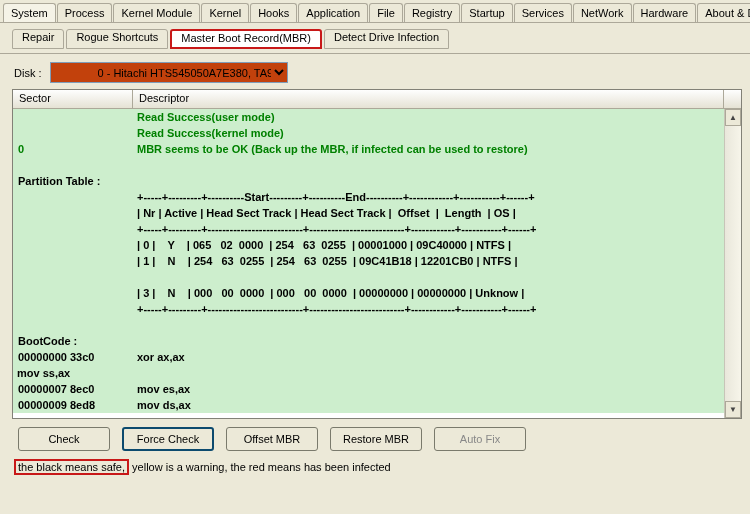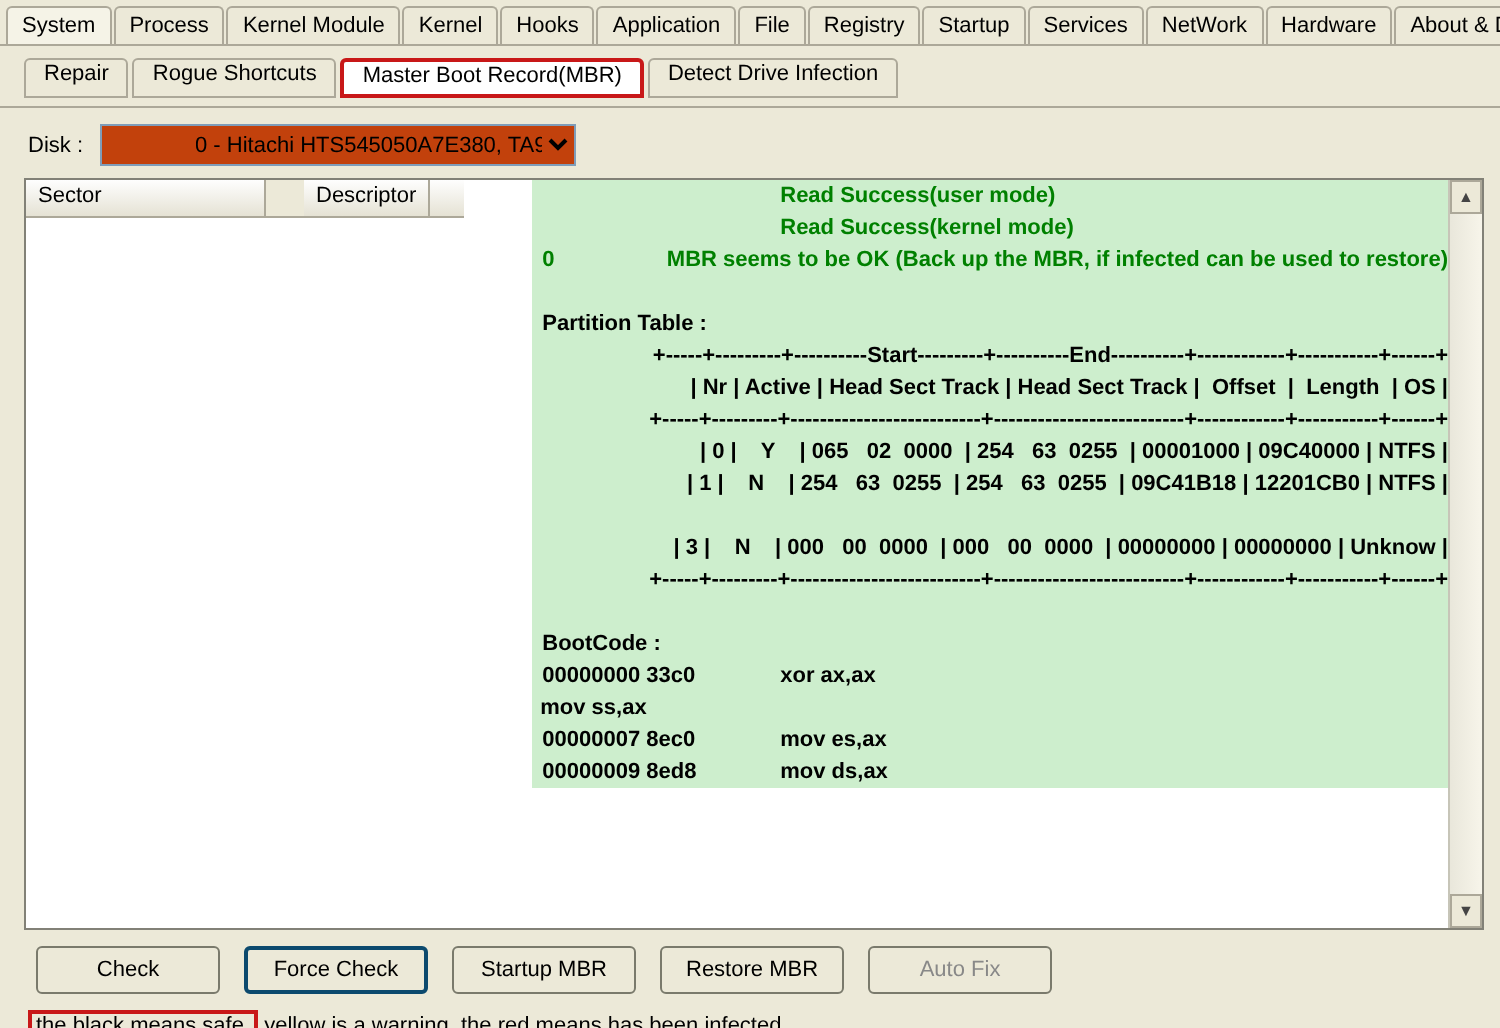--- a/index.html
+++ b/index.html
@@ -68,42 +68,41 @@
     height: 21px;
     width: 238px;
     background: #c2410c;
     border: 1px solid #7f9db9;
     padding-left: 43px;
   }
   .grid-wrap {
     margin: 0 8px 6px 12px;
     border: 1px solid #828177;
     background: #fff;
-    height: 376px;
-    display: flex;
-    flex-direction: row;
-    gap: 34px;
+    height: 330px;
+    display: flex;
+    flex-direction: column;
   }
   .grid-header {
     display: flex;
     background: #ece9d8;
     border-bottom: 1px solid #aca899;
     height: 19px;
     flex-shrink: 0;
   }
   .gh-col {
     padding: 2px 6px;
     border-right: 1px solid #aca899;
     font-size: 11px;
     text-align: left;
     font-weight: normal;
     background: linear-gradient(#fefefe,#e5e2d4);
   }
   .gh-col.sector { width: 120px; }
-  .gh-col.desc   { flex: 1; margin-left: 19px; }
+  .gh-col.desc   { flex: 1; }
   .gh-col.scroll { width: 17px; border-right:none; }
   .grid-body {
     flex: 1;
     overflow: hidden;
     font-family: Tahoma, Arial, sans-serif;
     font-size: 11px;
     position: relative;
     display: flex;
   }
   .grid-rows {
@@ -280,20 +279,20 @@
     <div class="scrollbar">
       <div class="sb-btn">▲</div>
       <div class="sb-btn">▼</div>
     </div>
   </div>
 </div>
 
 <div class="btnrow">
   <button class="btn">Check</button>
   <button class="btn highlight">Force Check</button>
-  <button class="btn">Startup MBR</button>
+  <button class="btn">Offset MBR</button>
   <button class="btn">Restore MBR</button>
   <button class="btn disabled">Auto Fix</button>
 </div>
 
 <div class="legend">
   <span class="red-box">the black means safe,</span><span> yellow is a warning,  the red means has  been infected</span>
 </div>
 
 </body></html>

